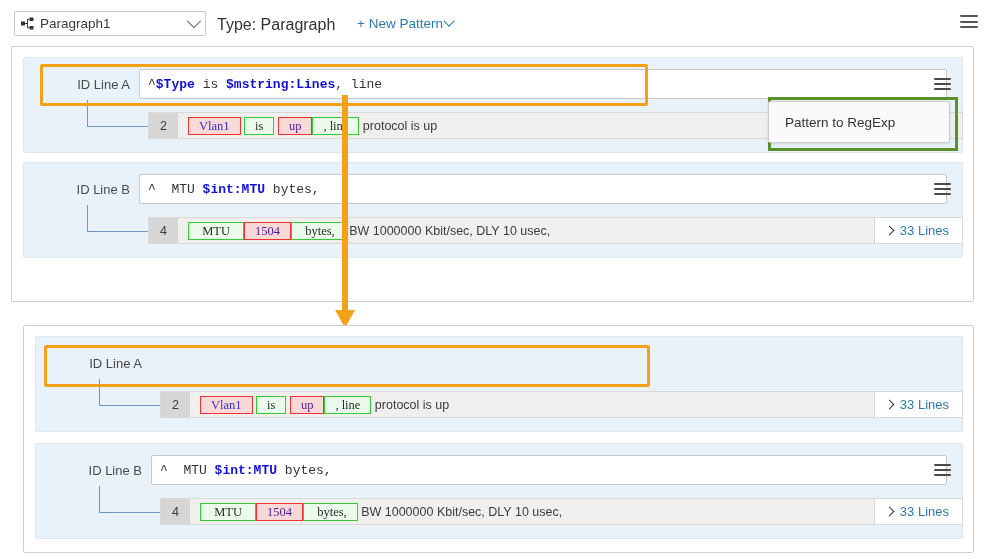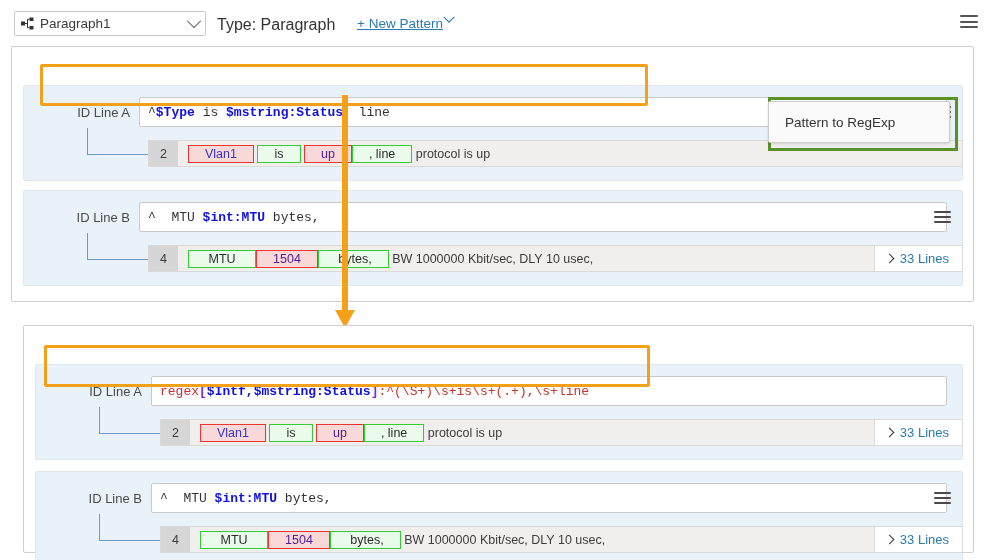--- a/index.html
+++ b/index.html
@@ -64,21 +64,21 @@
     color: #333333;
     white-space: nowrap;
   }
   #new-pattern {
     position: absolute;
     left: 353px; top: 16px;
     font-size: 13.5px;
     color: #2a7ab0;
     white-space: nowrap;
     cursor: pointer;
-    display: flex; align-items: flex-start; gap: 2px; text-decoration: underline;
+    display: flex; align-items: center; gap: 2px;
   }
   #top-menu-icon {
     position: absolute;
     right: 11px; top: 15px;
     width: 18px; height: 14px;
     cursor: pointer;
   }
   .ham-bar { height: 2px; background: #555555; border-radius: 1px; margin-bottom: 3.5px; }
   .ham-bar:last-child { margin-bottom: 0; }
 
@@ -93,21 +93,20 @@
   #panel-top   { left: 11px; top: 46px;  width: 963px; height: 256px; }
   #panel-bottom{ left: 23px; top: 325px; width: 951px; height: 228px; }
 
   
   .field-block {
     position: absolute;
     box-sizing: border-box;
     background: #e9f2f9;
     border: 1px solid #dde8f0;
     border-radius: 2px;
-    margin-top: 28px;
   }
 
   .idrow {
     position: absolute;
     display: flex;
     align-items: center;
     height: 30px;
   }
   .idlabel {
     font-size: 13px;
@@ -169,23 +168,24 @@
     display: flex;
     align-items: center;
     padding-left: 10px;
     font-size: 12.5px;
     color: #3c3c3c;
     white-space: pre;
     overflow: hidden;
   }
   .hl {
     display: inline-block;
-    padding: 0 16px;
+    padding: 0 10px;
     line-height: 16px;
     box-sizing: border-box;
+    font-family: Liberation Serif, serif;
   }
   .hl-green { border: 1px solid #33cc33; background: #ebfbeb; color: #2c2c2c; }
   .hl-red   { border: 1px solid #ee3333; background: #f9d8d8; color: #3333cc; }
   .hl-redtxt{ border: 1px solid #ee3333; background: #f9d8d8; color: #4c1d95; }
 
   .lines-btn {
     flex: 0 0 auto;
     align-self: stretch;
     background: #ffffff;
     border-left: 1px solid #d9d9d9;
@@ -292,21 +292,21 @@
   </div>
 </div>
 
 <div class="panel" id="panel-top">
 
   <div class="field-block" style="left:11px; top:10px; width:940px; height:96px;">
 
     <div class="idrow" style="left:0px; top:11px; width:100%;">
       <div class="idlabel" style="width:106px;">ID Line A</div>
       <div class="pattern-input" style="width:808px;">
-        <span class="tok-plain">^</span><span class="tok-var">$Type</span><span class="tok-plain"> is </span><span class="tok-var">$mstring:Status</span><span class="tok-plain">, line</span>
+        <span class="tok-plain">^</span><span class="tok-var">$Type</span><span class="tok-plain"> is </span><span class="tok-var">$mstring:Lines</span><span class="tok-plain">, line</span>
       </div>
     </div>
 
     <div class="row-menu-icon" style="right:11px; top:20px;">
       <div class="ham-bar"></div>
       <div class="ham-bar"></div>
       <div class="ham-bar"></div>
     </div>
 
     <div class="elbow" style="left:63px; top:42px; width:61px; height:26px;"></div>
@@ -363,23 +363,20 @@
     <polygon points="15,233 5,215 25,215" fill="#f5a019"></polygon>
   </svg>
 </div>
 
 <div class="panel" id="panel-bottom">
 
   <div class="field-block" style="left:11px; top:10px; width:928px; height:96px;">
 
     <div class="idrow" style="left:0px; top:11px; width:100%;">
       <div class="idlabel" style="width:106px;">ID Line A</div>
-      <div class="pattern-input" style="width:796px;">
-        <span class="tok-fn">regex</span><span class="tok-brk">[</span><span class="tok-var">$Intf,$mstring:Status</span><span class="tok-brk">]</span><span class="tok-rx">:^(\S+)\s+is\s+(.+),\s+line</span>
-      </div>
     </div>
 
     <div class="elbow" style="left:63px; top:42px; width:61px; height:26px;"></div>
 
     <div class="sample-row" style="left:124px; top:54px; width:803px;">
       <div class="line-num">2</div>
       <div class="sample-text"><span class="hl hl-red">Vlan1</span><span> </span><span class="hl hl-green">is</span><span> </span><span class="hl hl-redtxt">up</span><span class="hl hl-green">, line</span><span> protocol is up</span></div>
       <div class="lines-btn">
         <span class="caret-right"></span>
         <span>33 Lines</span>

